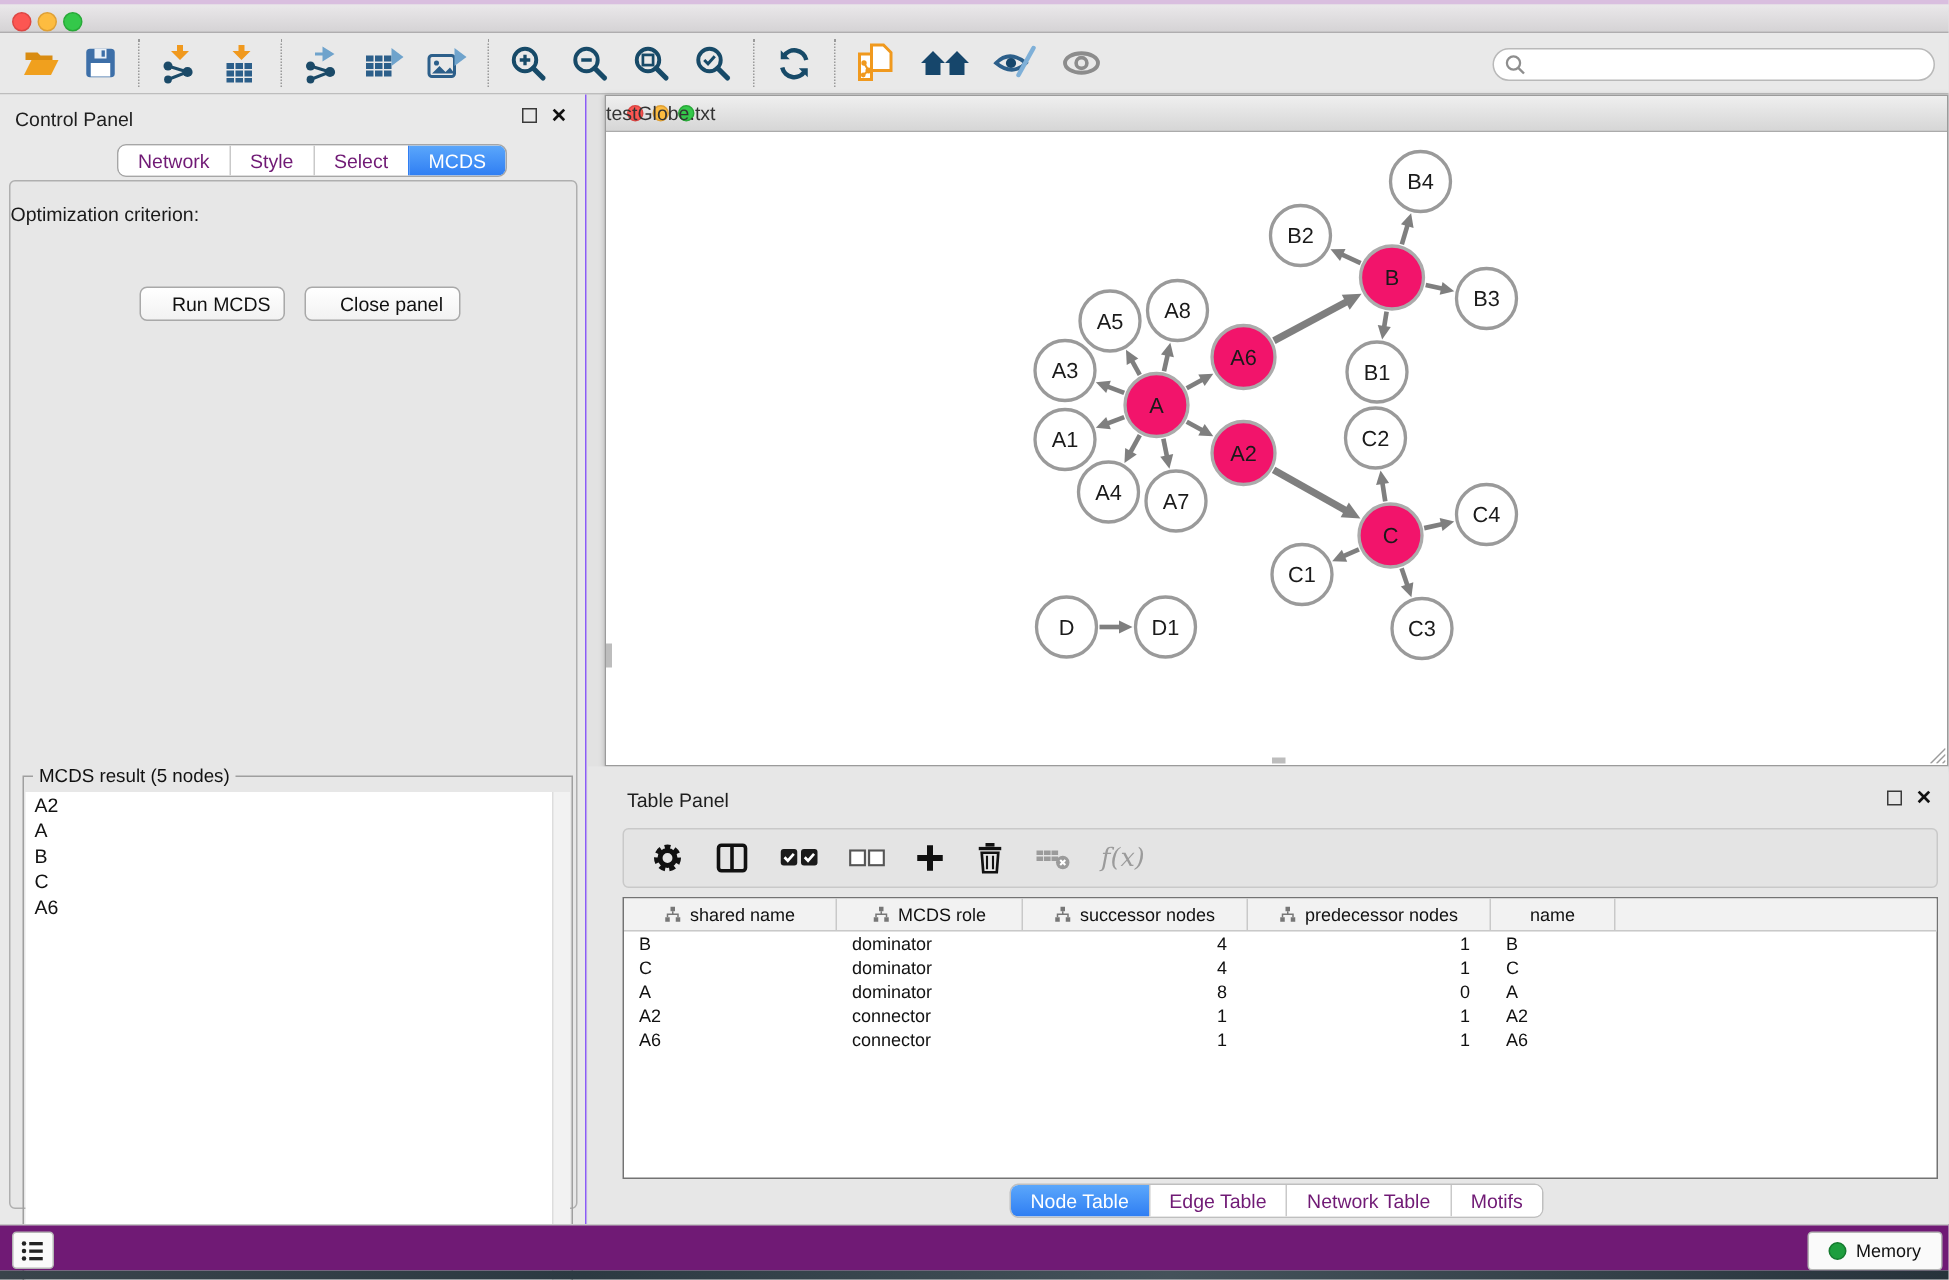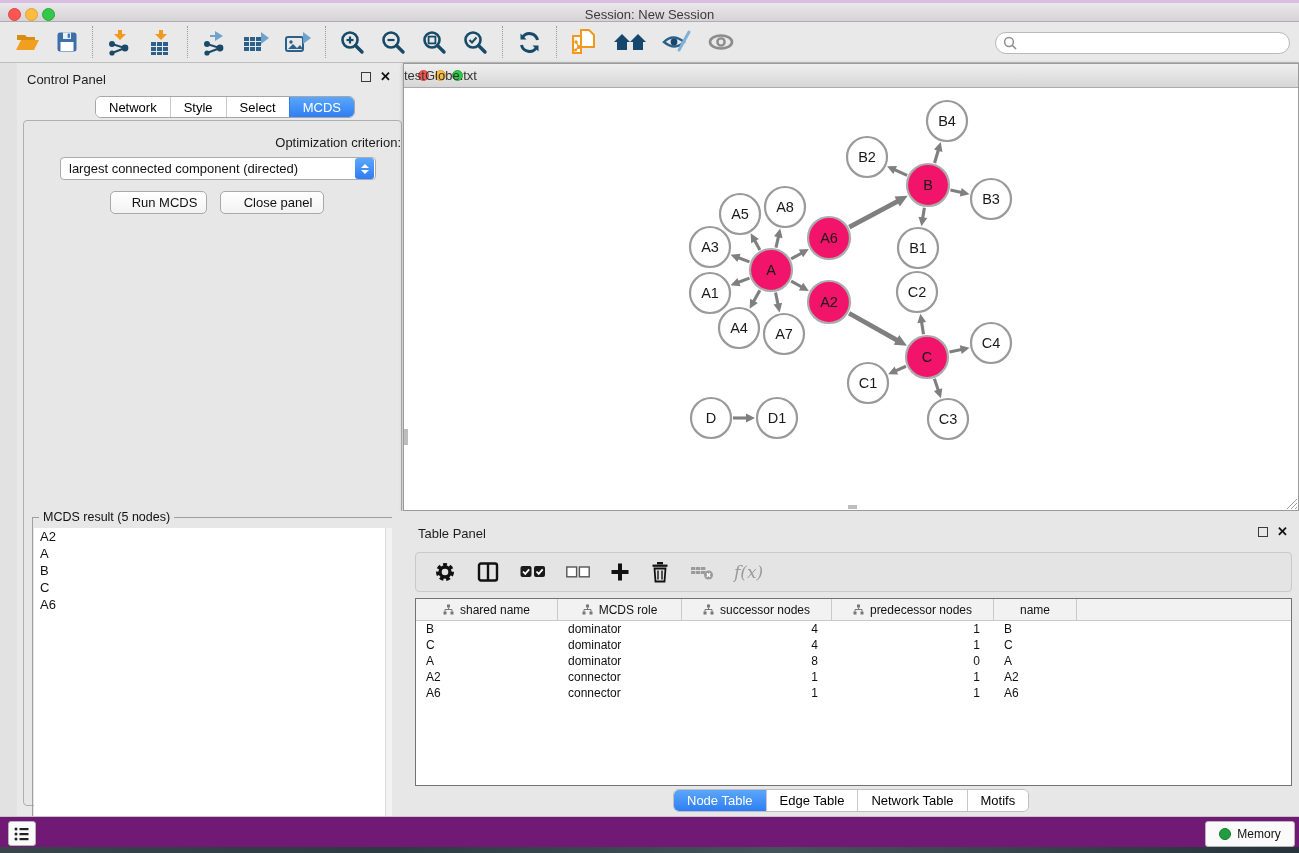--- a/index.html
+++ b/index.html
@@ -23,35 +23,35 @@
     border-bottom:1px solid #BDBDBD; display:flex; align-items:center; }
   .tbtn { height:34px; display:flex; align-items:center; justify-content:center;
     padding:0 7px; cursor:default; }
   .tsep { width:1px; height:32px; border-left:1px dotted #9A9A9A; margin:0 6px; }
   #search-wrap { position:absolute; left:995px; top:32px; width:295px; height:22px; }
   #search-input { width:100%; height:100%; border:1px solid #B9B9B9; border-radius:11px;
     background:#FFF; padding-left:26px; font-size:12px; outline:none; }
   #search-icon { position:absolute; left:8px; top:4px; }
 
   
-  #control-panel { left:17px; top:63px; width:391px; height:753px; background:#E9E9E9;
-    border-right:5px solid #8b5cf6; }
+  #control-panel { left:0; top:63px; width:391px; height:753px; background:#E9E9E9;
+    border-right:1px solid #8b5cf6; }
   #cp-title { position:absolute; left:10px; top:9px; font-size:13px; color:#1E1E1E; }
   .win-btns { position:absolute; display:flex; gap:9px; align-items:center; }
   .float-box { width:10px; height:10px; border:1.5px solid #3A3A3A; background:transparent; }
   .close-x { font-size:13px; font-weight:bold; color:#111; line-height:10px; }
   #cp-tabs { position:absolute; left:78px; top:33px; height:22px; display:flex;
     border:1px solid #A6A6A6; border-radius:6px; overflow:hidden; background:#FFF; }
-  .seg { font-size:13px; color:#000000; padding:0 13px; display:flex; align-items:center;
+  .seg { font-size:13px; color:#701a75; padding:0 13px; display:flex; align-items:center;
     border-left:1px solid #C9C9C9; background:#FFF; white-space:nowrap; }
   .seg:first-child { border-left:none; }
   .seg.active { background:linear-gradient(#5BA7FB,#2F7EF3); color:#FFF; border-left-color:#2F7EF3; }
   #cp-inner { position:absolute; left:6px; top:57px; width:379px; height:686px;
     border:1px solid #AFAFAF; border-radius:4px; background:#E7E7E7; }
-  #opt-label { position:absolute; left:0; top:14px; width:100%; text-align:right;
+  #opt-label { position:absolute; left:0; top:14px; width:100%; text-align:left;
     font-size:13px; color:#1A1A1A; }
   #opt-dropdown { position:absolute; left:36px; top:36px; width:316px; height:23px;
     background:#FFF; border:1px solid #ABABAB; border-radius:4px; display:flex; align-items:center; }
   #opt-dropdown-text { font-size:13px; color:#111; padding-left:8px; flex:1;
     white-space:nowrap; overflow:hidden; }
   #opt-stepper { width:19px; height:21px; margin-right:1px; border-radius:3px;
     background:linear-gradient(#5AA7FC,#2E7DF4); display:flex; flex-direction:column;
     align-items:center; justify-content:center; gap:2px; }
   .chev { width:0; height:0; border-left:4px solid transparent; border-right:4px solid transparent; }
   .chev.up { border-bottom:4px solid #FFF; }
@@ -117,21 +117,20 @@
     background:linear-gradient(90deg,#39444B,#2C3A42 30%,#44525A 60%,#27333B); }
 </style>
 </head>
 <body>
 
 <div id="desktop-edge-top" class="abs"></div>
 <div id="titlebar" class="abs">
   <div class="tl red" style="left:8px"></div>
   <div class="tl yellow" style="left:25px"></div>
   <div class="tl green" style="left:42px"></div>
-  <div id="app-title">Session: New Session</div>
 </div>
 
 <div id="toolbar" class="abs">
   <div class="tbtn" style="margin-left:8px">
     <svg width="26" height="24" viewBox="0 0 26 24">
       <path d="M2 5h8l2 2h8v3H2z" fill="#D98C12"></path>
         <path d="M1 20h18l5-10H6z" fill="#F0A01E"></path>
     </svg>
   </div>
   <div class="tbtn">
@@ -287,27 +286,20 @@
     <div class="close-x">✕</div>
   </div>
   <div id="cp-tabs">
       <div class="seg">Network</div>
       <div class="seg">Style</div>
       <div class="seg">Select</div>
       <div class="seg active">MCDS</div>
     </div>
   <div id="cp-inner">
     <div id="opt-label">Optimization criterion:</div>
-    <div id="opt-dropdown">
-      <div id="opt-dropdown-text">largest connected component (directed)</div>
-      <div id="opt-stepper">
-        <div class="chev up"></div>
-          <div class="chev down"></div>
-      </div>
-    </div>
     <div class="cp-btn" id="run-btn">Run MCDS</div>
     <div class="cp-btn" id="close-btn">Close panel</div>
     <div id="result-group">
       <div id="result-legend">MCDS result (5 nodes)</div>
       <div id="result-list">
           <div class="result-item">A2</div>
           <div class="result-item">A</div>
           <div class="result-item">B</div>
           <div class="result-item">C</div>
           <div class="result-item">A6</div>

